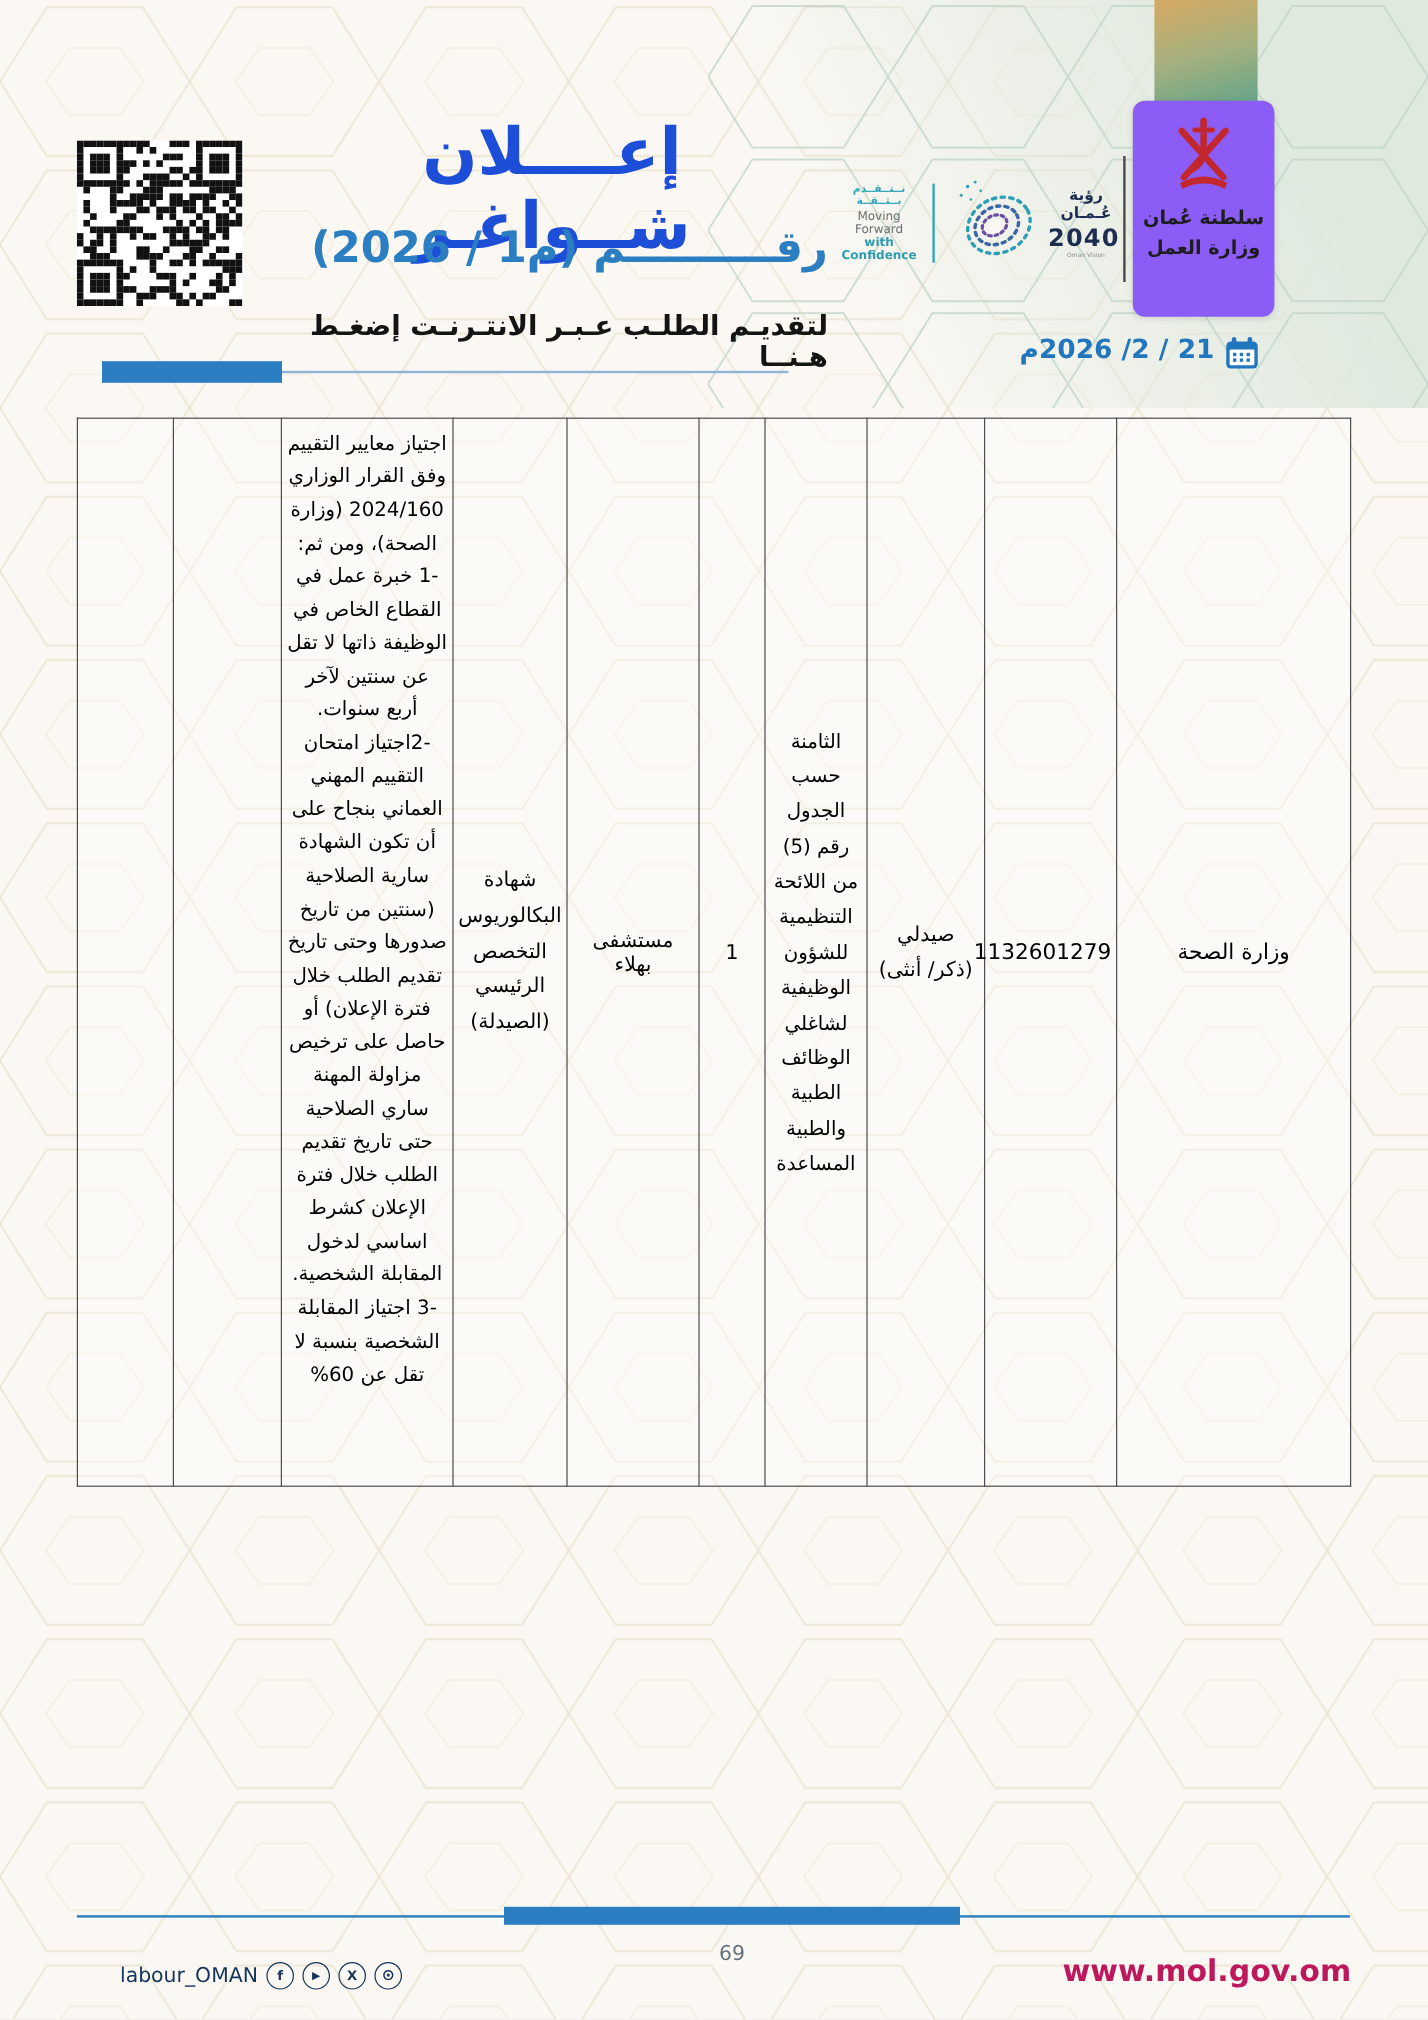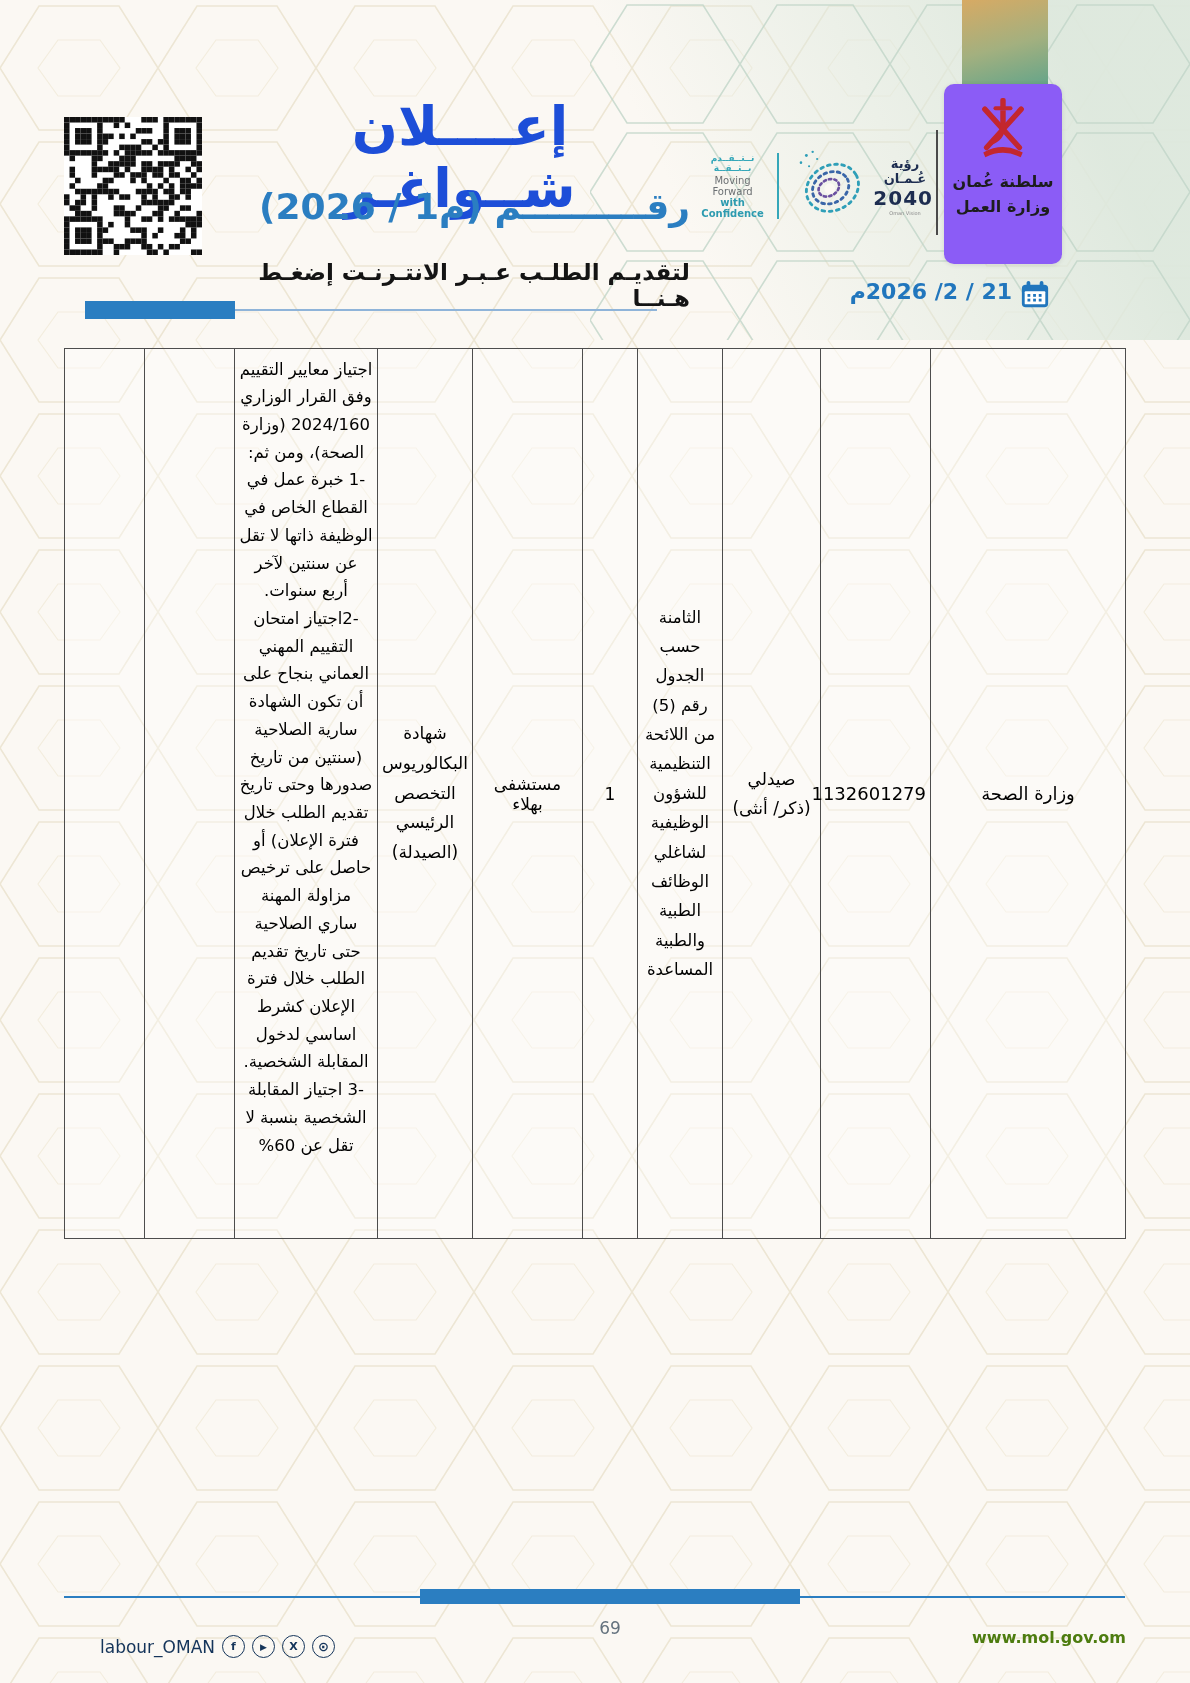--- a/index.html
+++ b/index.html
@@ -79,21 +79,21 @@
   .reqwrap { height:876px; overflow:hidden; direction:rtl; text-align:center; line-height:1.68; font-size:16.5px; }
   .reqwrap div { margin:0; }
   td.jobtitle { line-height:1.7; }
   td.qualif { line-height:1.75; }
   td.num { font-size:18px; }
   td.ministry { font-size:18px; }
   
   .f-line { position:absolute; left:64px; top:1596px; width:1061px; height:2px; background:#2b7ec1; }
   .f-bar  { position:absolute; left:420px; top:1589px; width:380px; height:15px; background:#2b7ec1; }
   .f-num  { position:absolute; left:420px; top:1618px; width:380px; text-align:center; color:#64727e; font-size:17px; }
-  .f-site { position:absolute; right:64px; top:1628px; color:#4d7c0f; font-size:16px; font-weight:bold; cursor:pointer; }
+  .f-site { position:absolute; right:64px; top:1628px; color:#be185d; font-size:25px; font-weight:bold; cursor:pointer; }
   .f-soc  { position:absolute; left:100px; top:1635px; display:flex; align-items:center; gap:7px; color:#14345a; }
   .f-soc .handle { font-size:17px; }
   .soc {
     width:23px; height:23px; border:1.6px solid #14345a; border-radius:50%;
     display:flex; align-items:center; justify-content:center;
     font-size:11px; font-weight:bold; color:#14345a; cursor:pointer;
   }
 </style>
 </head>
 <body>

